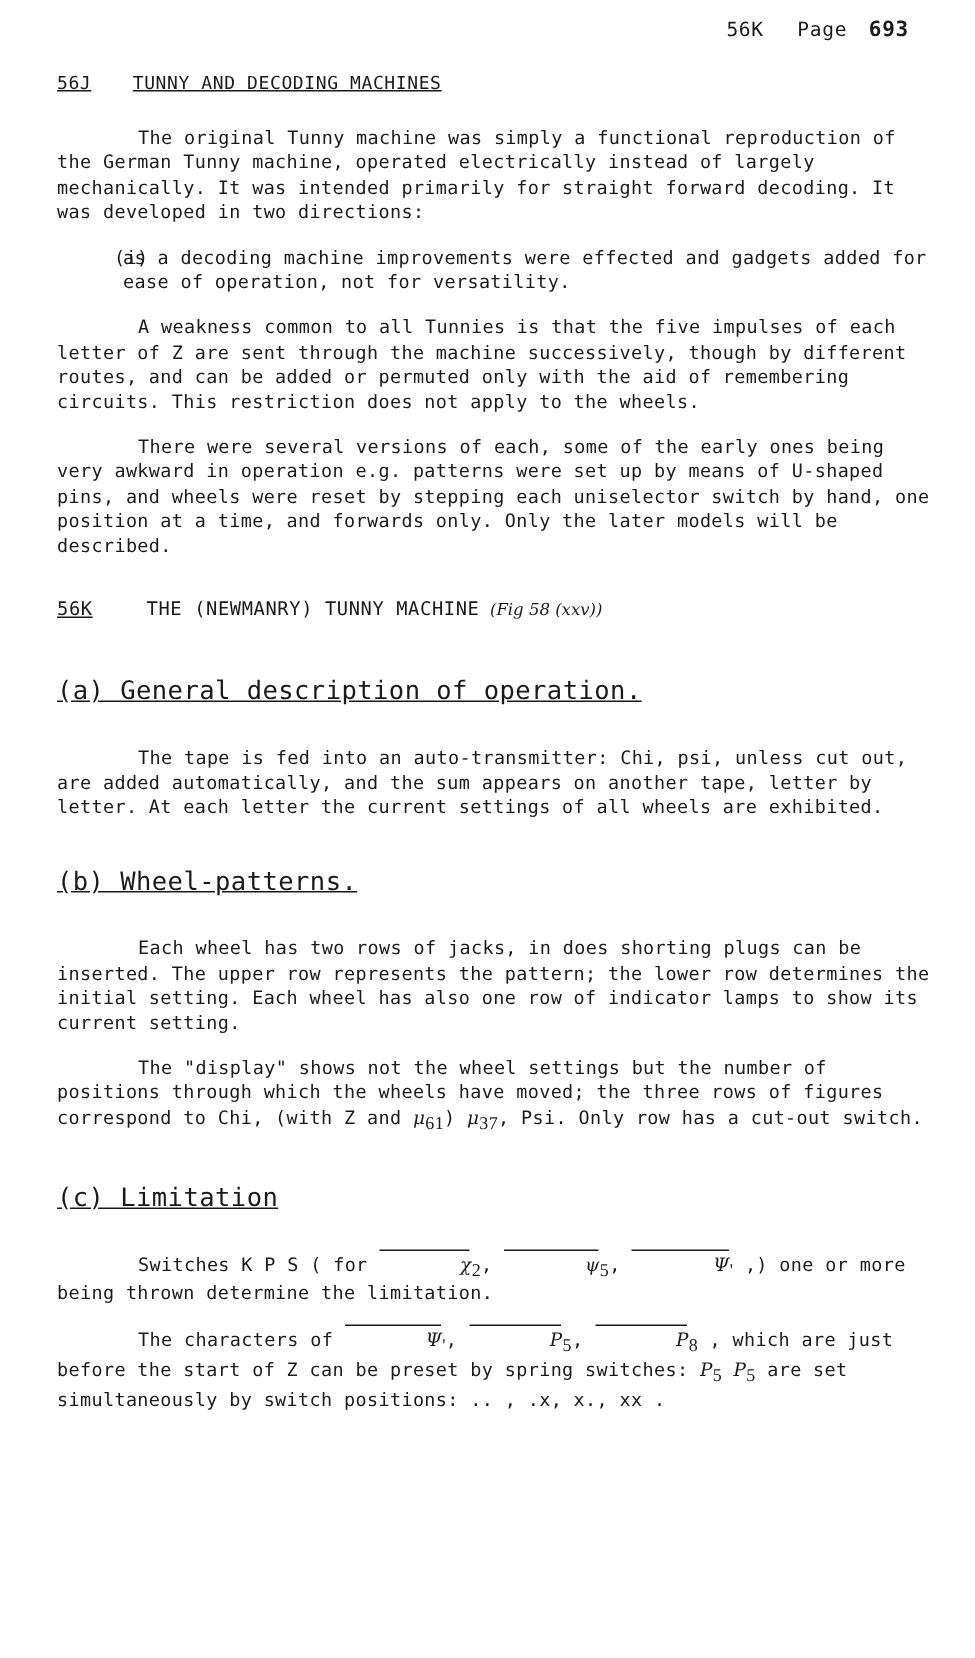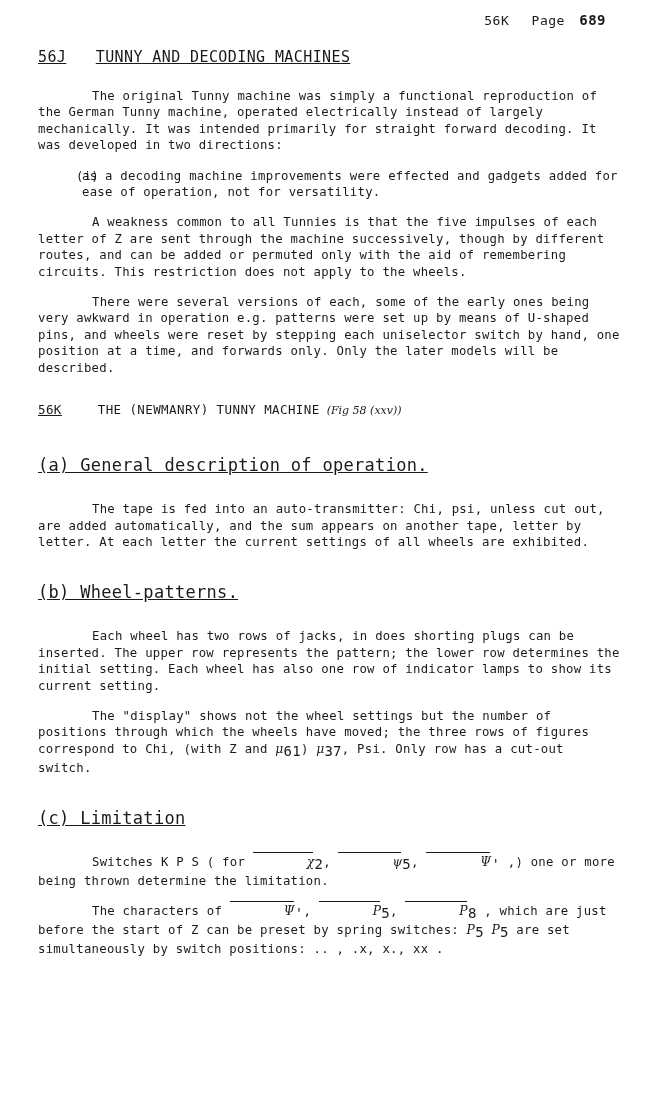--- a/index.html
+++ b/index.html
@@ -37,21 +37,21 @@
   .header .sectionref {
     margin-right: 14px;
   }
   .body {
     position: absolute;
     top: 48px;
     left: 38px;
     right: 30px;
   }
   .section-head {
-    font-size: 15px;
+    font-size: 12px;
     letter-spacing: 0.4px;
     margin-bottom: 22px;
     white-space: nowrap;
   }
   .section-head .num {
     text-decoration: underline;
     margin-right: 20px;
   }
   .section-head .ttl {
     text-decoration: underline;
@@ -125,33 +125,34 @@
     left: 0;
     right: 1px;
     top: -2px;
     border-top: 1px solid #1a1a1a;
   }
   .sym {
     font-family: "DejaVu Serif", serif;
     font-style: italic;
   }
   .sub {
-    font-size: 14px;
+    font-size: 12px;
     vertical-align: sub;
+    font-family: Liberation Serif, serif;
   }
 </style>
 </head>
 <body>
 
 <div class="page">
 
   <div class="header">
     <span class="sectionref">56K</span>
     <span>Page</span>
-    <span class="pagenum">689</span>
+    <span class="pagenum">693</span>
   </div>
 
   <div class="body">
 
     <div class="section-head">
       <span class="num">56J</span>
       <span class="ttl">TUNNY AND DECODING MACHINES</span>
     </div>
 
     <p class="para indent">The original Tunny machine was simply a functional reproduction of the German Tunny machine, operated electrically instead of largely mechanically.  It was intended primarily for straight forward decoding.  It was developed in two directions:</p>

